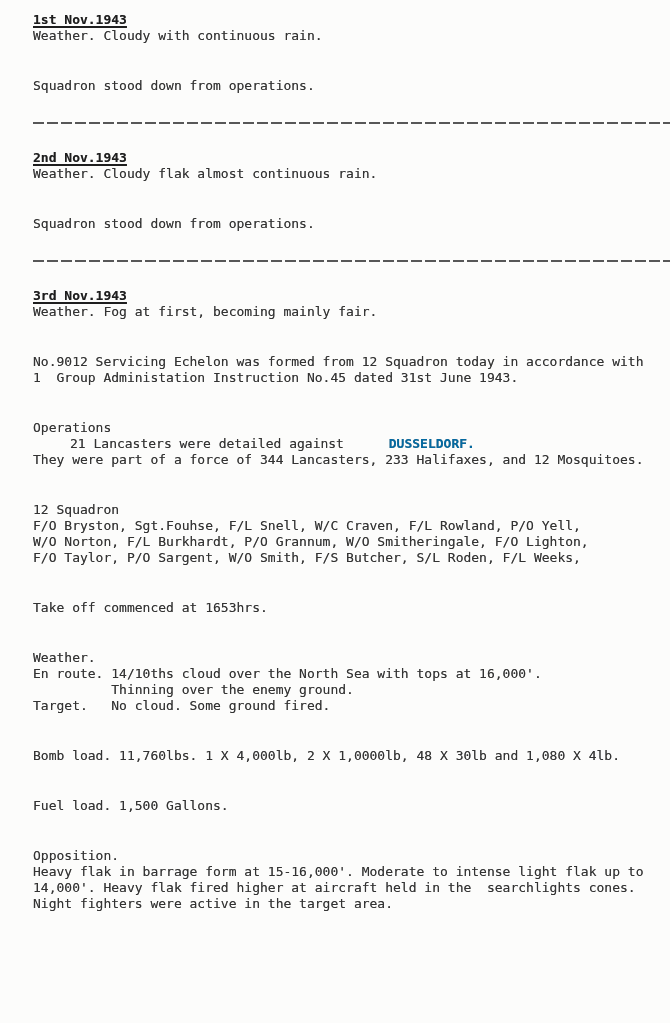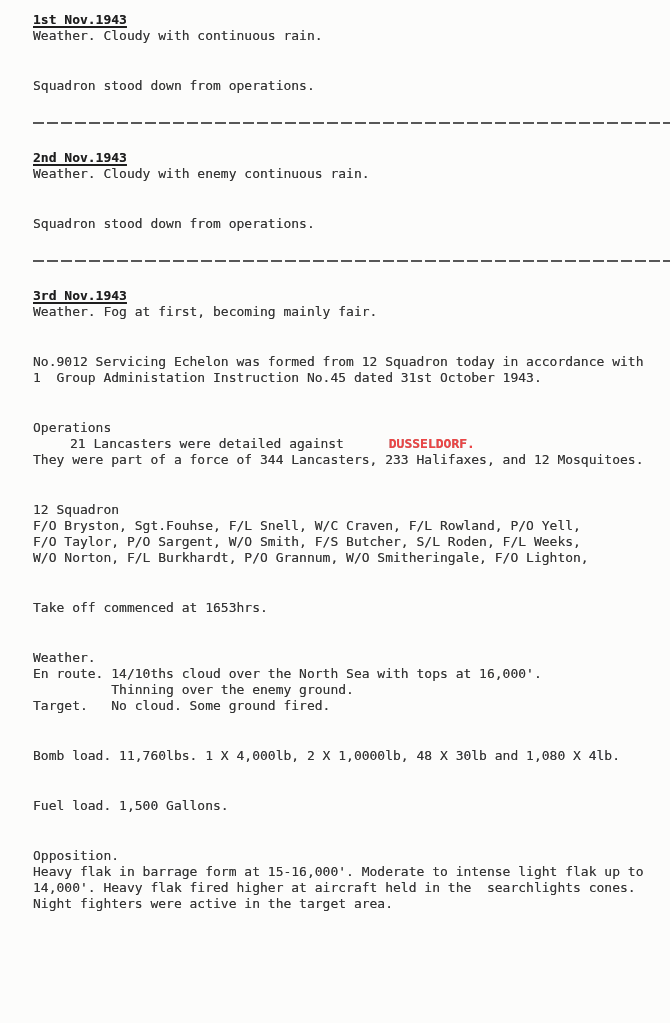--- a/index.html
+++ b/index.html
@@ -25,21 +25,21 @@
 
   .heading {
     font-weight: bold;
     color: #1e1e1e;
     text-decoration: underline;
     text-underline-offset: 2px;
     text-decoration-thickness: 1.5px;
   }
 
   .seg { white-space: pre; margin-left: 37px; }
-  .bold { font-weight: bold; color: #ef4444; }
+  .bold { font-weight: bold; color: #0369a1; }
 
   .para { margin: 0 0 34px 0; }
   .para:last-child { margin-bottom: 0; }
 
   .entry { margin: 0; }
 
   .divider {
     height: 2px;
     margin: 28px 0 26px 0;
     background: repeating-linear-gradient(90deg, #575757 0 11px, transparent 11px 14px);
@@ -56,46 +56,46 @@
           <div class="line">Weather. Cloudy with continuous rain.</div>
         </div>
         <div class="para">
           <div class="line">Squadron stood down from operations.</div>
         </div>
       </section>
       <div class="divider" style="background: repeating-linear-gradient(90deg, rgb(87, 87, 87) 0px, rgb(87, 87, 87) 11px, transparent 11px, transparent 14px);"></div>
       <section class="entry">
         <div class="line heading">2nd Nov.1943</div>
         <div class="para">
-          <div class="line">Weather. Cloudy with enemy continuous rain.</div>
+          <div class="line">Weather. Cloudy flak almost continuous rain.</div>
         </div>
         <div class="para">
           <div class="line">Squadron stood down from operations.</div>
         </div>
       </section>
       <div class="divider" style="background: repeating-linear-gradient(90deg, rgb(87, 87, 87) 0px, rgb(87, 87, 87) 11px, transparent 11px, transparent 14px);"></div>
       <section class="entry">
         <div class="line heading">3rd Nov.1943</div>
         <div class="para">
           <div class="line">Weather. Fog at first, becoming mainly fair.</div>
         </div>
         <div class="para">
           <div class="line">No.9012 Servicing Echelon was formed from 12 Squadron today in accordance with</div>
-          <div class="line">1  Group Administation Instruction No.45 dated 31st October 1943.</div>
+          <div class="line">1  Group Administation Instruction No.45 dated 31st June 1943.</div>
         </div>
         <div class="para">
           <div class="line">Operations</div>
           <div class="line"><span class="seg">21 Lancasters were detailed against </span><span class="seg bold">DUSSELDORF.</span></div>
           <div class="line">They were part of a force of 344 Lancasters, 233 Halifaxes, and 12 Mosquitoes.</div>
         </div>
         <div class="para">
           <div class="line">12 Squadron</div>
           <div class="line">F/O Bryston, Sgt.Fouhse, F/L Snell, W/C Craven, F/L Rowland, P/O Yell,</div>
+          <div class="line">W/O Norton, F/L Burkhardt, P/O Grannum, W/O Smitheringale, F/O Lighton,</div>
           <div class="line">F/O Taylor, P/O Sargent, W/O Smith, F/S Butcher, S/L Roden, F/L Weeks,</div>
-          <div class="line">W/O Norton, F/L Burkhardt, P/O Grannum, W/O Smitheringale, F/O Lighton,</div>
         </div>
         <div class="para">
           <div class="line">Take off commenced at 1653hrs.</div>
         </div>
         <div class="para">
           <div class="line">Weather.</div>
           <div class="line">En route. 14/10ths cloud over the North Sea with tops at 16,000'.</div>
           <div class="line">          Thinning over the enemy ground.</div>
           <div class="line">Target.   No cloud. Some ground fired.</div>
         </div>

